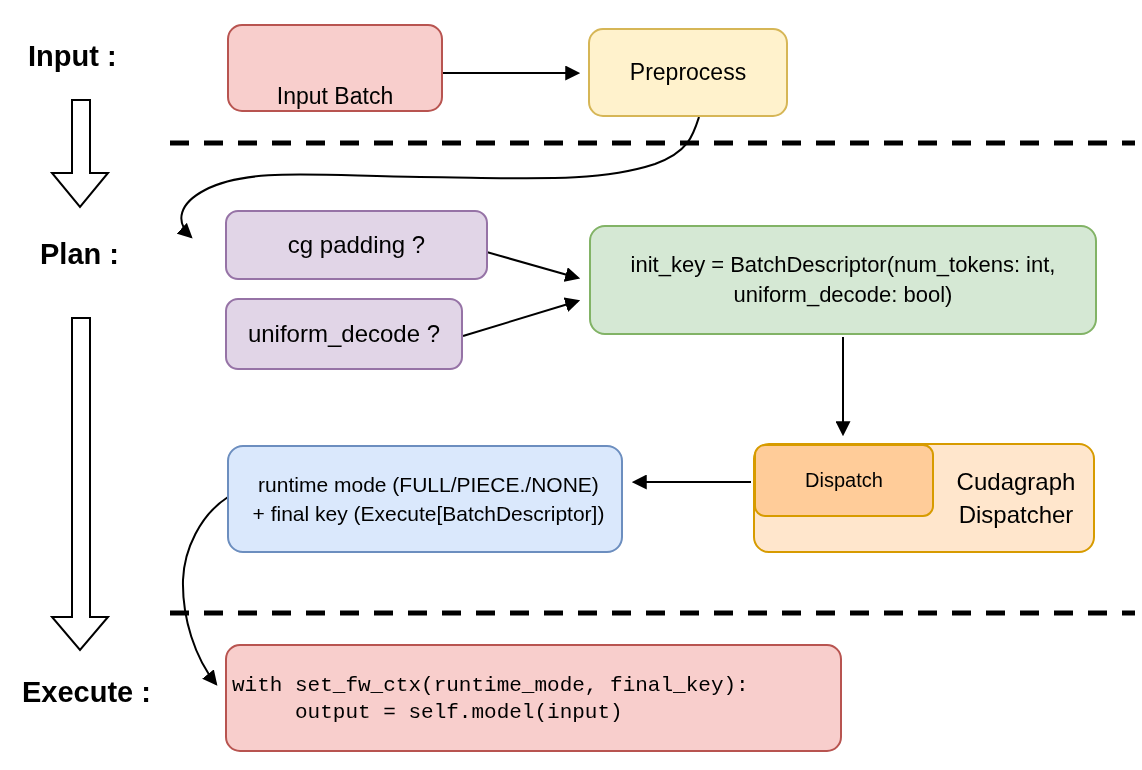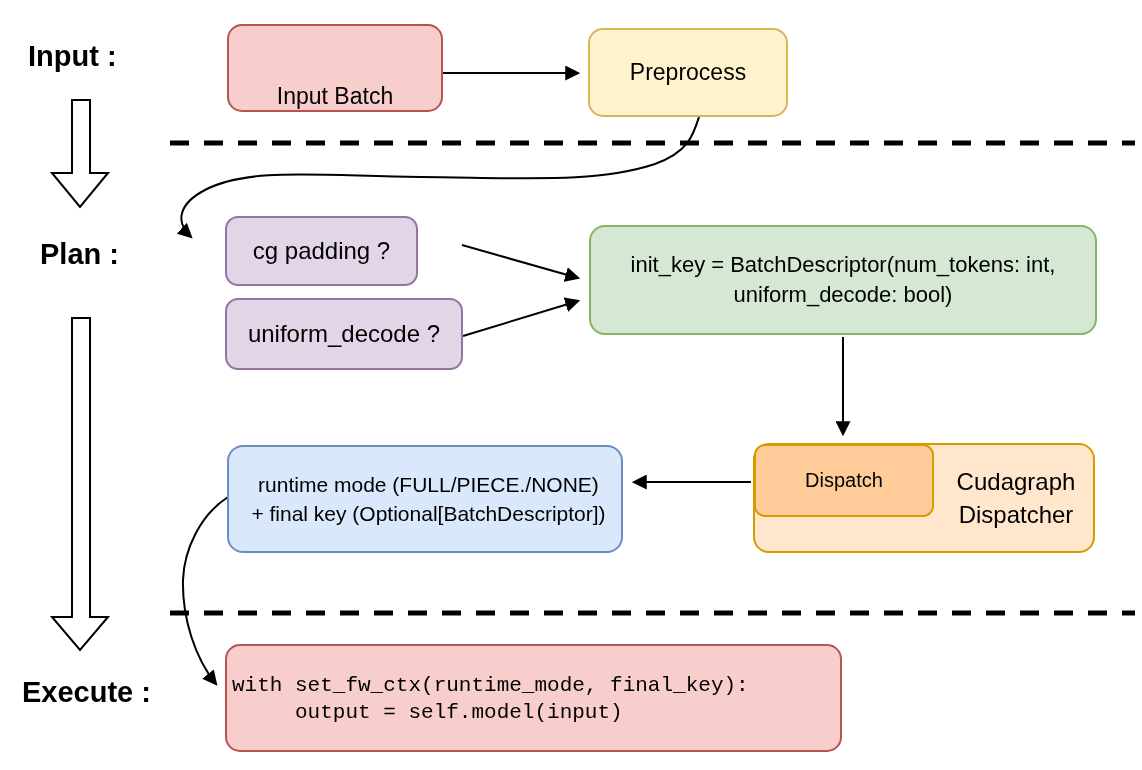--- a/index.html
+++ b/index.html
@@ -92,39 +92,39 @@
   <div class="section-label" style="left:22px;top:676px;">Execute :</div>
 
   <div class="node n-red t-inputbatch" style="left:227px;top:24px;width:216px;height:88px;align-items:flex-end;">
     <span>Input Batch</span>
   </div>
 
   <div class="node n-yellow t-preprocess" style="left:588px;top:28px;width:200px;height:89px;text-align:right;">
     <span>Preprocess</span>
   </div>
 
-  <div class="node n-purple t-purple" style="left:225px;top:216px;width:193px;height:70px;text-align:right;">
+  <div class="node n-purple t-purple" style="left:225px;top:210px;width:263px;height:70px;text-align:right;">
     <span>cg padding ?</span>
   </div>
 
   <div class="node n-purple t-purple" style="left:225px;top:298px;width:238px;height:72px;">
     <span>uniform_decode ?</span>
   </div>
 
   <div class="node n-green t-green" style="left:589px;top:225px;width:508px;height:110px;">
     <div class="lines">
       <span>init_key = BatchDescriptor(num_tokens: int,</span>
       <span>uniform_decode: bool)</span>
     </div>
   </div>
 
   <div class="node n-blue t-blue" style="left:227px;top:445px;width:396px;height:108px;">
     <div class="lines">
       <span>runtime mode (FULL/PIECE./NONE)</span>
-      <span>+ final key (Optional[BatchDescriptor])</span>
+      <span>+ final key (Execute[BatchDescriptor])</span>
     </div>
   </div>
 
   <div class="node n-orange-outer" style="left:753px;top:443px;width:342px;height:110px;">
     <div class="dispatcher-label t-dispatcher lines" style="left:180px;width:162px;">
       <span>Cudagraph</span>
       <span>Dispatcher</span>
     </div>
   </div>
 

